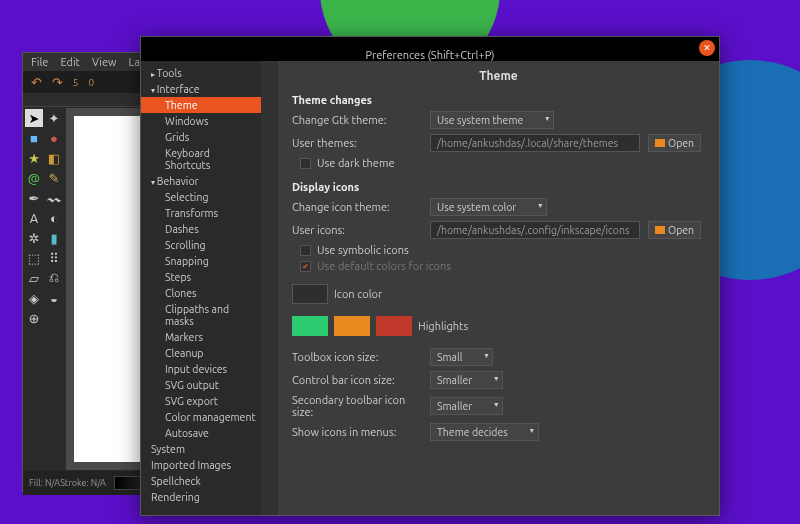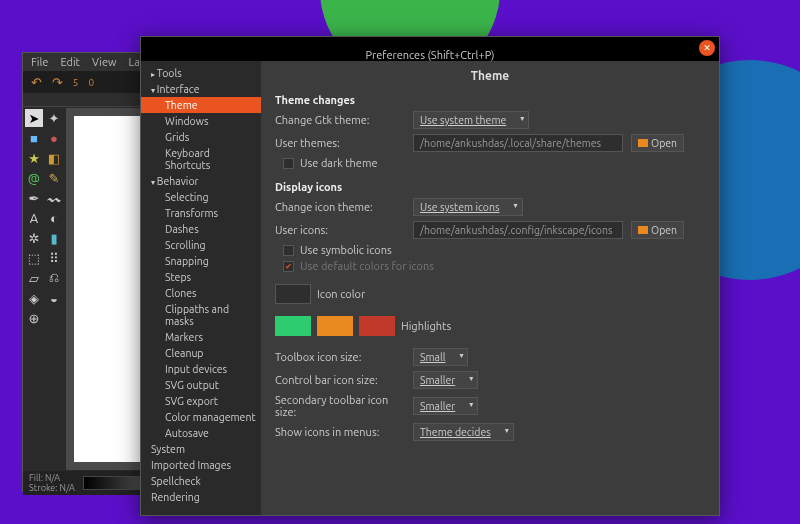--- a/index.html
+++ b/index.html
@@ -16,34 +16,34 @@
 .tool { width:18px; height:18px; display:flex; align-items:center; justify-content:center; font-size:13px; }
 .tool-row { display:flex; gap:2px; }
 .canvas { flex:1; background:#4a4a4a; position:relative; margin:1px; }
 .page { position:absolute; top:8px; left:8px; right:8px; bottom:8px; background:#fff; }
 .statusbar { height:24px; background:#222; color:#999; font-size:10px; display:flex; gap:8px; padding:2px 6px; align-items:center; }
 .swatches { height:14px; background:linear-gradient(90deg,#000,#333,#666,#999); flex:0 0 120px; border:1px solid #444; }
 
 .prefs-window { position:absolute; top:36px; left:140px; width:580px; height:480px; background:#323232; border:1px solid #555; box-shadow:0 4px 20px rgba(0,0,0,0.5); }
 .prefs-titlebar { background:#000000; height:24px; display:flex; align-items:flex-end; justify-content:center; position:relative; color:#ccc; font-size:11px; }
 .close-btn { position:absolute; right:4px; top:3px; width:16px; height:16px; background:#e95420; border-radius:50%; display:flex; align-items:center; justify-content:center; color:#fff; font-size:9px; cursor:pointer; }
-.prefs-body { display:flex; height:calc(100% - 24px); }
+.prefs-body { display:flex; height:calc(100% - 24px);gap:17px; }
 .prefs-tree { width:120px; background:#2a2a2a; overflow-y:auto; font-size:10.5px; color:#ccc; padding:4px 0; }
 .tree-item { padding:2px 4px 2px 16px; cursor:pointer; }
 .tree-item.top { padding-left:10px; }
 .tree-item.expanded::before { content:"▾ "; font-size:8px; }
 .tree-item.collapsed::before { content:"▸ "; font-size:8px; }
 .tree-item.sub { padding-left:24px; }
 .tree-item.selected { background:#e95420; color:#fff; }
 .prefs-content { flex:1; background:#3c3c3c; padding:8px 14px; color:#ccc; font-size:11px; overflow-y:auto; }
 .content-title { color:#ddd; font-weight:bold; text-align:center; font-size:12px; margin-bottom:8px; }
 .section-title { color:#eee; font-weight:bold; margin:12px 0 4px; }
 .form-row { display:flex; align-items:center; margin:5px 0; gap:8px; }
 .form-label { width:130px; color:#ccc; }
-.dropdown { background:#444; border:1px solid #555; color:#ccc; padding:2px 22px 2px 6px; font-size:10.5px; position:relative; cursor:pointer;text-decoration:underline; }
+.dropdown { background:#444; border:1px solid #555; color:#ccc; padding:2px 30px 2px 6px; font-size:10.5px; position:relative; cursor:pointer; }
 .dropdown::after { content:"▾"; position:absolute; right:4px; font-size:8px; }
 .text-input { background:#2e2e2e; border:1px solid #555; color:#999; padding:2px 6px; font-size:10.5px; width:210px; }
 .open-btn { background:#444; border:1px solid #555; color:#ccc; padding:2px 6px; font-size:10.5px; display:flex; align-items:center; gap:3px; cursor:pointer; }
 .folder-icon { width:10px; height:8px; background:#e98a20; display:inline-block; }
 .checkbox-row { display:flex; align-items:center; gap:6px; margin:4px 0 4px 8px; }
 .checkbox { width:11px; height:11px; background:#2e2e2e; border:1px solid #555; display:inline-flex; align-items:center; justify-content:center; font-size:8px; cursor:pointer; }
 .checkbox.checked { color:#e95420; }
 .color-swatch { width:36px; height:20px; cursor:pointer; display:inline-block; }
 .color-row { display:flex; align-items:center; gap:6px; margin:12px 0; }
 .disabled { color:#777; }
@@ -112,21 +112,21 @@
         </div>
       <div class="tool-row">
           <span class="tool" style="color:#ccc;">⊕</span>
         </div>
     </div>
     <div class="canvas">
       <div class="page"></div>
     </div>
   </div>
   <div class="statusbar">
-    <div style="display:flex;flex-direction:column;font-size:9px;">
+    <div style="display:flex;flex-direction:row;font-size:9px;">
       <div><span>Fill:</span> <span>N/A</span></div>
       <div><span>Stroke:</span> <span>N/A</span></div>
     </div>
     <div class="swatches"></div>
   </div>
 </div>
 
 <div class="prefs-window">
   <div class="prefs-titlebar">
     <span>Preferences (Shift+Ctrl+P)</span>
@@ -178,21 +178,21 @@
           </span>
       </div>
       <div class="checkbox-row">
         <span class="checkbox"></span>
         <span>Use dark theme</span>
       </div>
 
       <div class="section-title">Display icons</div>
       <div class="form-row">
         <span class="form-label">Change icon theme:</span>
-        <span class="dropdown">Use system icons</span>
+        <span class="dropdown">Use system color</span>
       </div>
       <div class="form-row">
         <span class="form-label">User icons:</span>
         <span class="text-input">/home/ankushdas/.config/inkscape/icons</span>
         <span class="open-btn">
             <span class="folder-icon"></span>
             <span>Open</span>
           </span>
       </div>
       <div class="checkbox-row">

